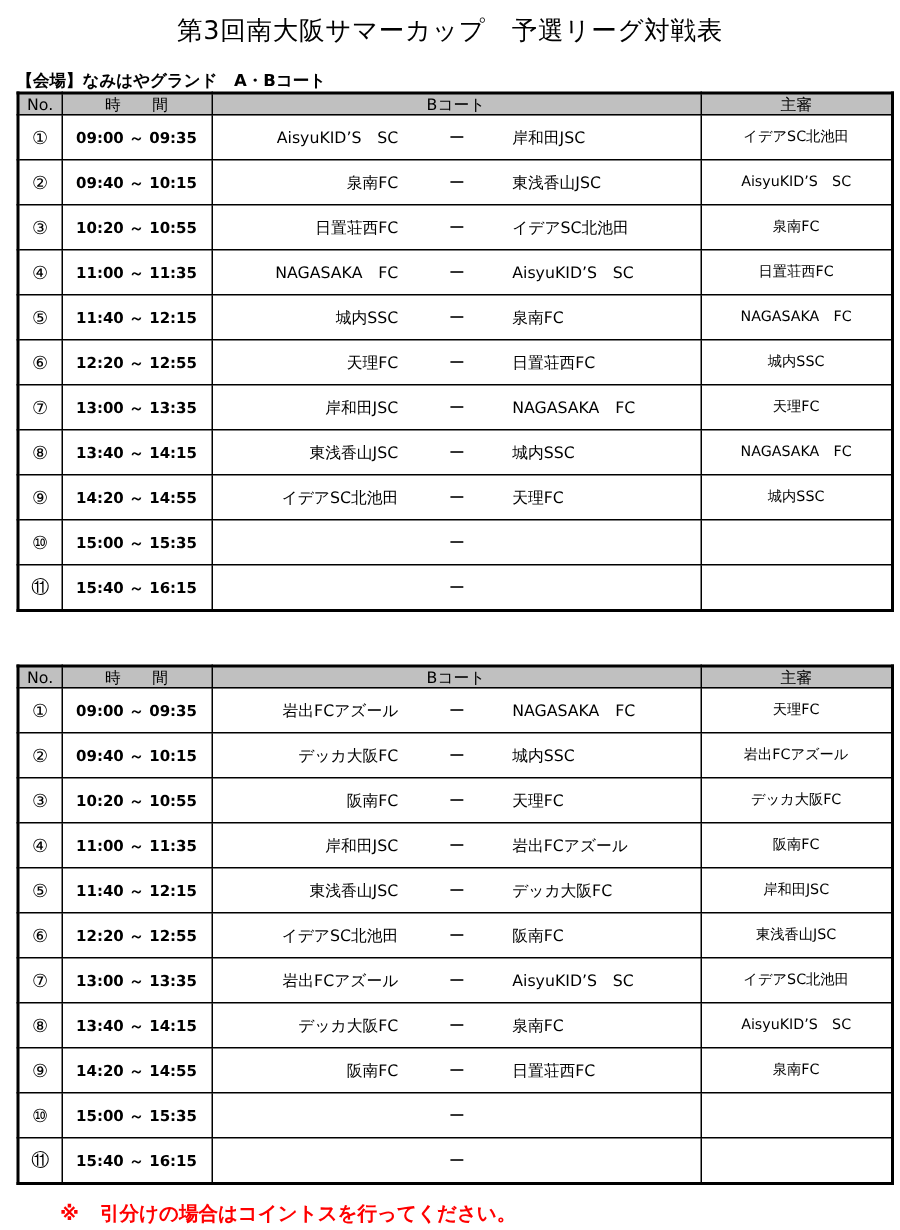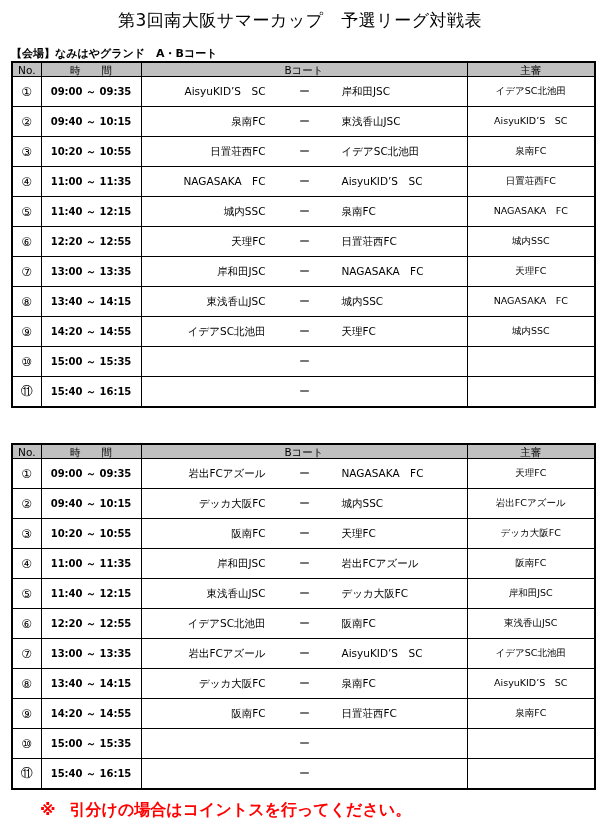--- a/index.html
+++ b/index.html
@@ -20,21 +20,21 @@
   td.ref { text-align:center; font-size:9.5px; }
   th.no, td.no { border-right:2px solid #000; }
   th.time, td.time { border-right:2px solid #000;font-weight:bold; }
   th.court, td.court { border-right:2px solid #000; }
   td.court { position:relative; }
   .home { position:absolute; right:201px; top:50%; transform:translateY(-50%); white-space:nowrap; font-size:10.5px; }
   .dash { position:absolute; left:155px; width:16px; top:50%; transform:translateY(-50%); text-align:center; }
   .away { position:absolute; left:200px; top:50%; transform:translateY(-50%); white-space:nowrap; font-size:10.5px; }
   #tableA { top:61px; }
   #tableB { top:443px; }
-  .note { position:absolute; left:40px; top:800px; font-size:16px; font-weight:bold; color:#ff0000;text-align:center; }
+  .note { position:absolute; left:40px; top:800px; font-size:13px; font-weight:bold; color:#ff0000;text-align:center; }
   .note .mark { margin-right:14px; }
 </style>
 </head>
 <body>
 
 <div class="title">第3回南大阪サマーカップ　予選リーグ対戦表</div>
 <div class="venue">【会場】なみはやグランド　A・Bコート</div>
 
 <table class="sched" id="tableA">
   <colgroup>

